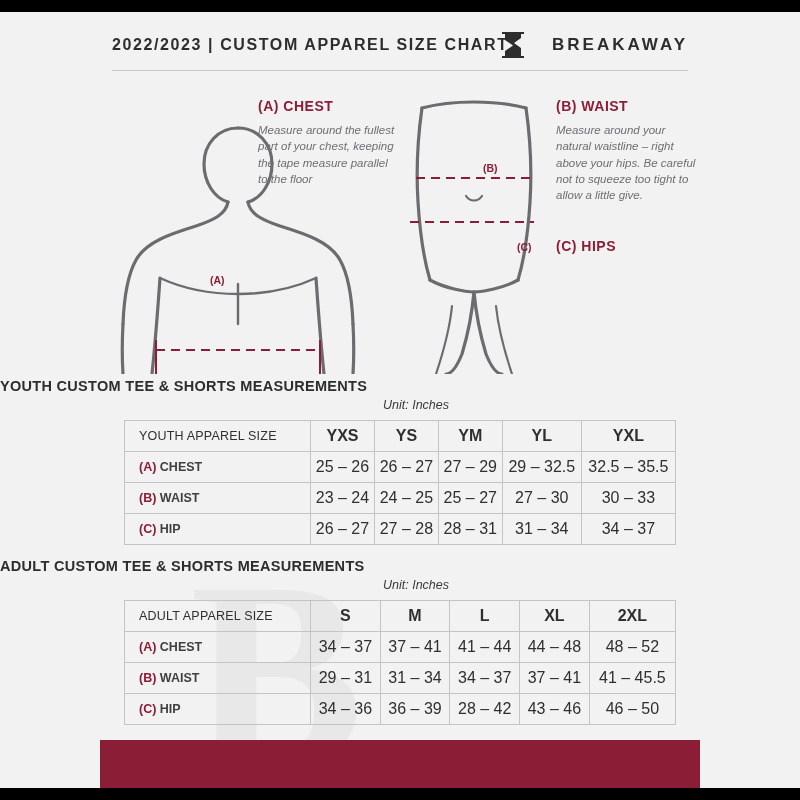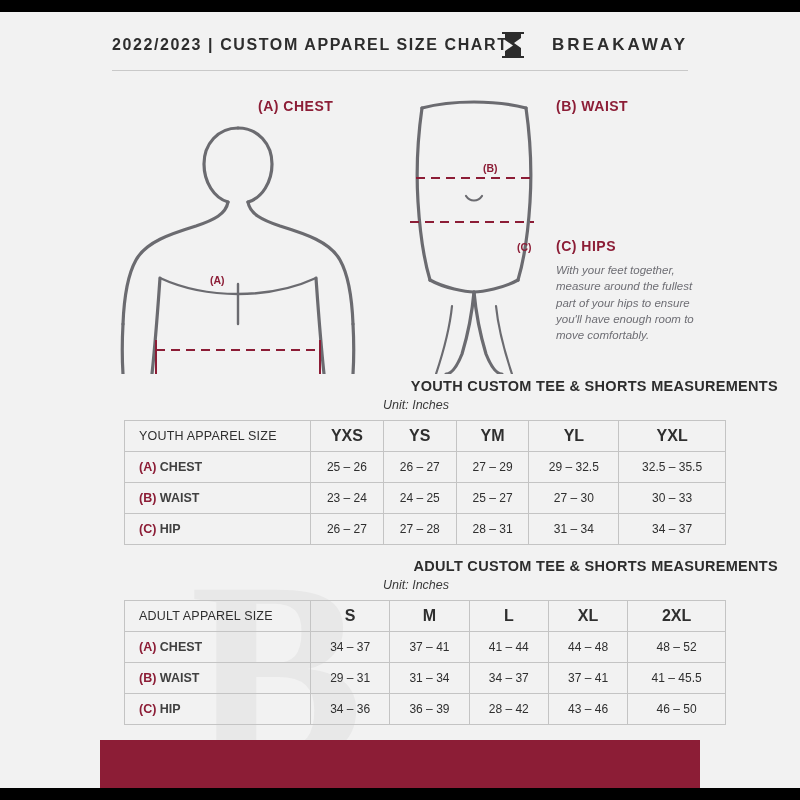--- a/index.html
+++ b/index.html
@@ -113,47 +113,47 @@
     position: absolute;
     font-size: 10.5px;
     font-weight: bold;
     color: #8c1d36;
   }
 
   
   .sec-title {
     position: absolute;
     width: 778px;
-    text-align: right;
+    text-align: left;
     font-size: 14.5px;
     font-weight: bold;
     color: #2d2d2d;
     letter-spacing: 0.3px;
   }
   .sec-sub {
     position: absolute;
     width: 800px;
     text-align: center;
     font-size: 12.5px;
     font-style: italic;
     color: #3a3a3a;
     padding-left: 16px;
   }
 
   
   table.size {
     position: absolute;
     border-collapse: collapse;
     left: 124px;
-    width: 602px;
+    width: 552px;
     background: transparent;
   }
   table.size td, table.size th {
     border: 1px solid #c4c4c4;
-    font-size: 12px;
+    font-size: 16px;
     color: #2f2f2f;
     height: 28px;
     text-align: center;
     font-weight: normal;
   }
   table.size th.rowhead, table.size td.rowhead {
     text-align: left;
     padding-left: 14px;
     width: 170px;
     font-weight: bold;
@@ -251,27 +251,28 @@
           <line x1="410" y1="148" x2="534" y2="148" stroke-dasharray="9 6"></line>
         </g>
       </svg>
 
       <span class="dim-label" style="left:210px; top:200px;">(A)</span>
       <span class="dim-label" style="left:483px; top:88px;">(B)</span>
       <span class="dim-label" style="left:517px; top:167px;">(C)</span>
 
       
       <div class="note-head" style="left:258px; top:24px;">(A) CHEST</div>
+      <div class="note" style="left:258px; top:48px; width:140px;">Measure around the fullest part of your chest, keeping the tape measure parallel to the floor</div>
 
       
       <div class="note-head" style="left:556px; top:24px;">(B) WAIST</div>
+      <div class="note" style="left:556px; top:48px; width:142px;">Measure around your natural waistline – right above your hips. Be careful not to squeeze too tight to allow a little give.</div>
 
       
       <div class="note-head" style="left:556px; top:164px;">(C) HIPS</div>
-      <div class="note" style="left:556px; top:188px; width:142px;">With your feet together, measure around the fullest part of your hips to ensure you'll have enough room to move comfortably.</div>
     </div>
 
     <div class="sec-title" style="top:366px;">YOUTH CUSTOM TEE &amp; SHORTS MEASUREMENTS</div>
     <div class="sec-sub" style="top:386px;">Unit: Inches</div>
 
     <table class="size" style="top:408px;">
       <thead>
         <tr>
           <th class="rowhead">YOUTH APPAREL SIZE</th>
           <th>YXS</th>

